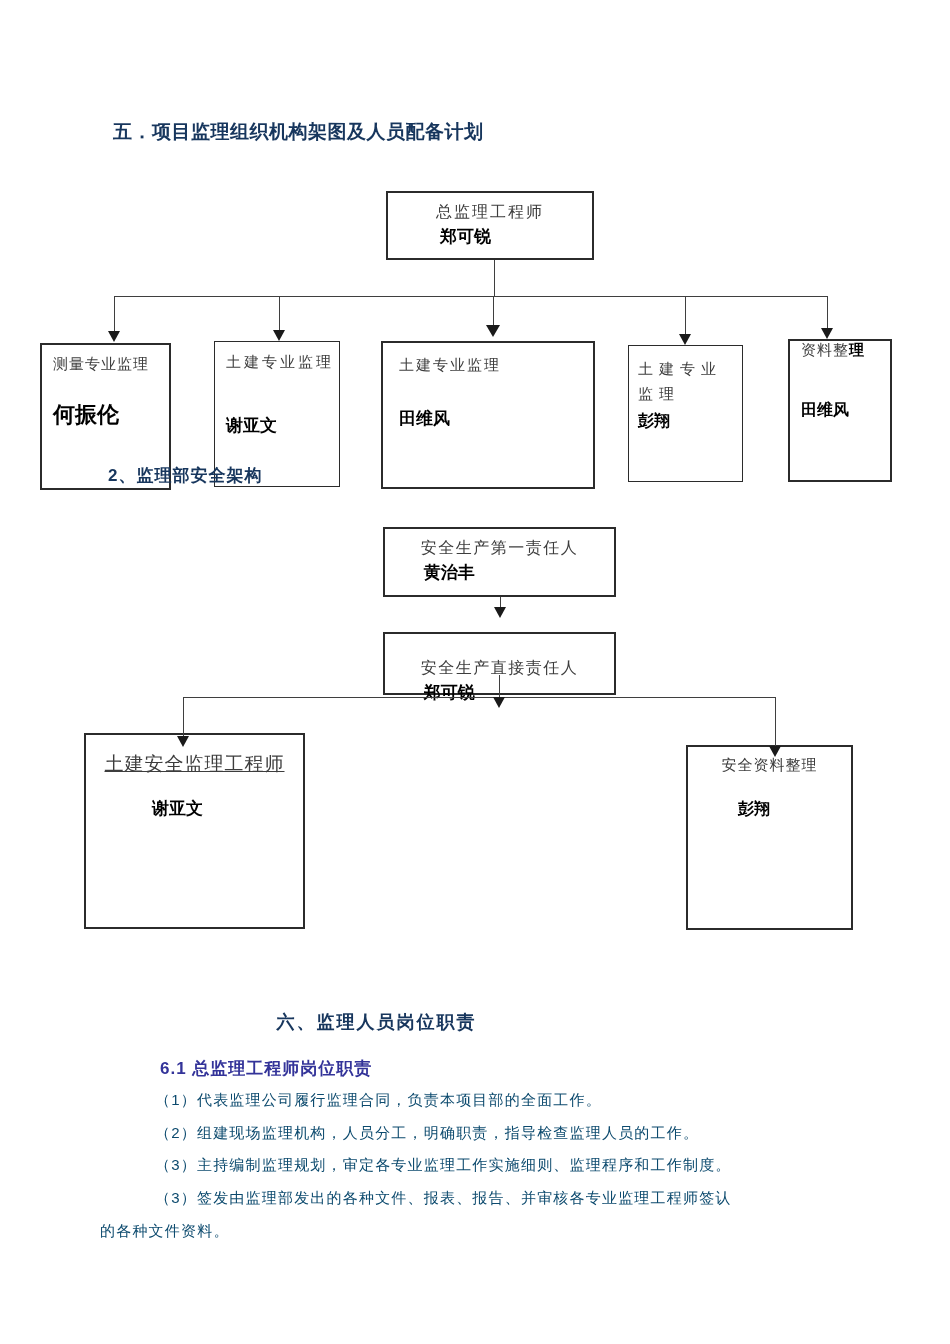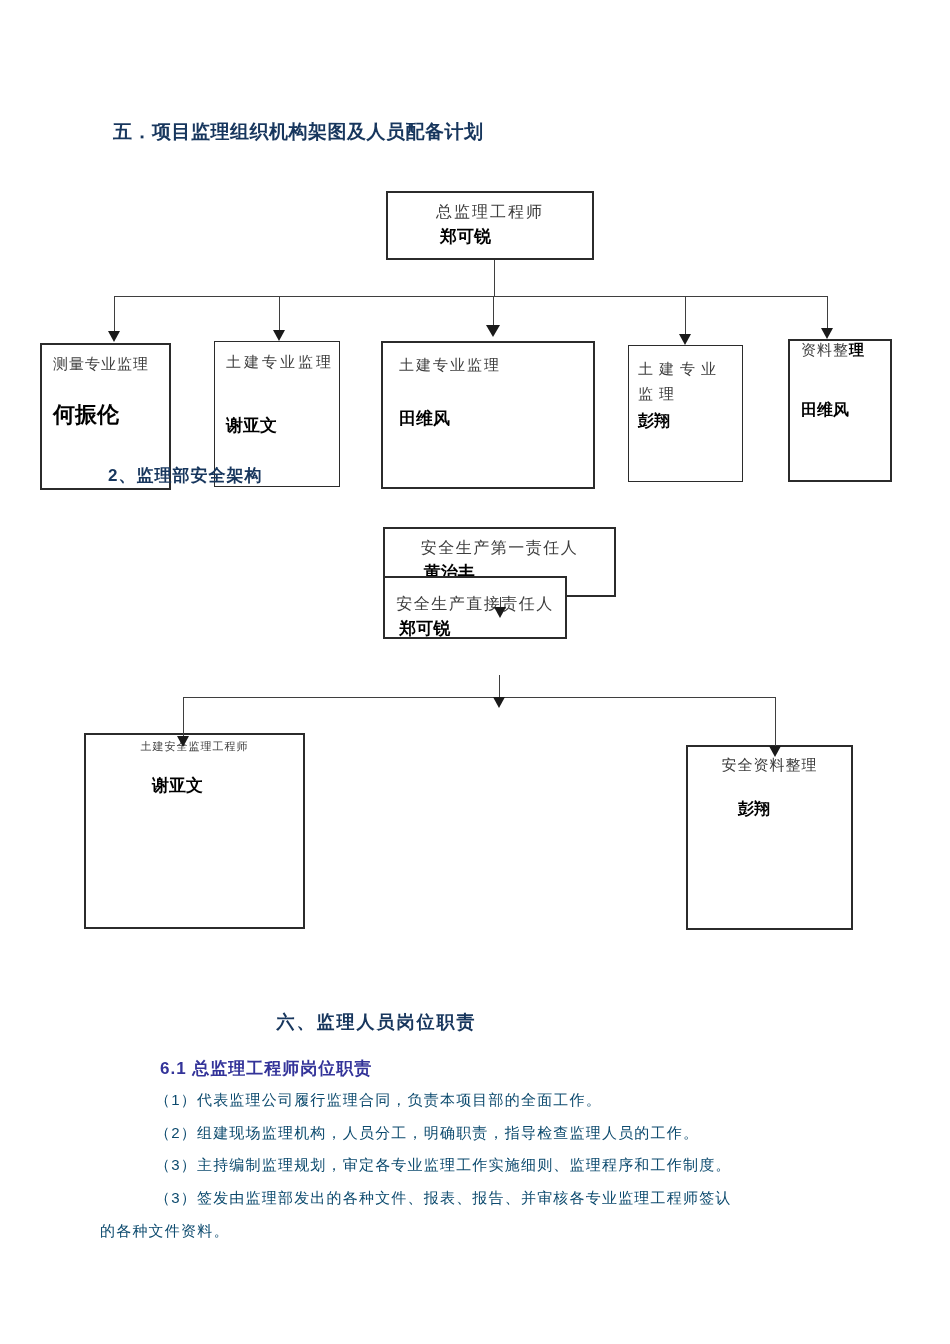--- a/index.html
+++ b/index.html
@@ -102,37 +102,37 @@
     <div class="obox centerwrap" style="left:383px;top:527px;width:233px;height:70px;padding-top:9px;">
       <div class="inner">
         <div class="otitle" style="font-size:16px;letter-spacing:1.5px;">安全生产第一责任人</div>
         <div class="oname" style="padding-left:3px;margin-top:2px;">黄治丰</div>
       </div>
     </div>
 
     <div class="cline" style="left:500px;top:597px;width:1px;height:13px;"></div>
     <div class="arr" style="left:494px;top:607px;"></div>
 
-    <div class="obox centerwrap" style="left:383px;top:576px;width:184px;height:63px;padding-top:16px;">
+    <div class="obox centerwrap" style="left:383px;top:632px;width:233px;height:63px;padding-top:24px;">
       <div class="inner">
         <div class="otitle" style="font-size:16px;letter-spacing:1.5px;">安全生产直接责任人</div>
         <div class="oname" style="padding-left:3px;margin-top:2px;">郑可锐</div>
       </div>
     </div>
 
     <div class="cline" style="left:499px;top:675px;width:1px;height:24px;"></div>
     <div class="cline" style="left:183px;top:697px;width:593px;height:1px;"></div>
     <div class="arr" style="left:493px;top:697px;"></div>
     <div class="cline" style="left:183px;top:697px;width:1px;height:41px;"></div>
     <div class="arr" style="left:177px;top:736px;"></div>
     <div class="cline" style="left:775px;top:697px;width:1px;height:51px;"></div>
     <div class="arr" style="left:769px;top:746px;"></div>
 
     <div class="obox" style="left:84px;top:733px;width:221px;height:196px;">
-      <div class="otitle" style="font-size:11px;letter-spacing:1px;text-align:center;margin-top:4px;">土建安全监理工程师</div>
+      <div class="otitle" style="font-size:19px;letter-spacing:1px;text-align:center;margin-top:16px;text-decoration:underline;">土建安全监理工程师</div>
       <div class="oname" style="margin-top:20px;padding-left:66px;">谢亚文</div>
     </div>
 
     <div class="obox" style="left:686px;top:745px;width:167px;height:185px;">
       <div class="otitle" style="letter-spacing:1px;text-align:center;margin-top:9px;">安全资料整理</div>
       <div class="oname" style="font-size:16px;margin-top:24px;padding-left:50px;">彭翔</div>
     </div>
   </div>
 
   <div>

